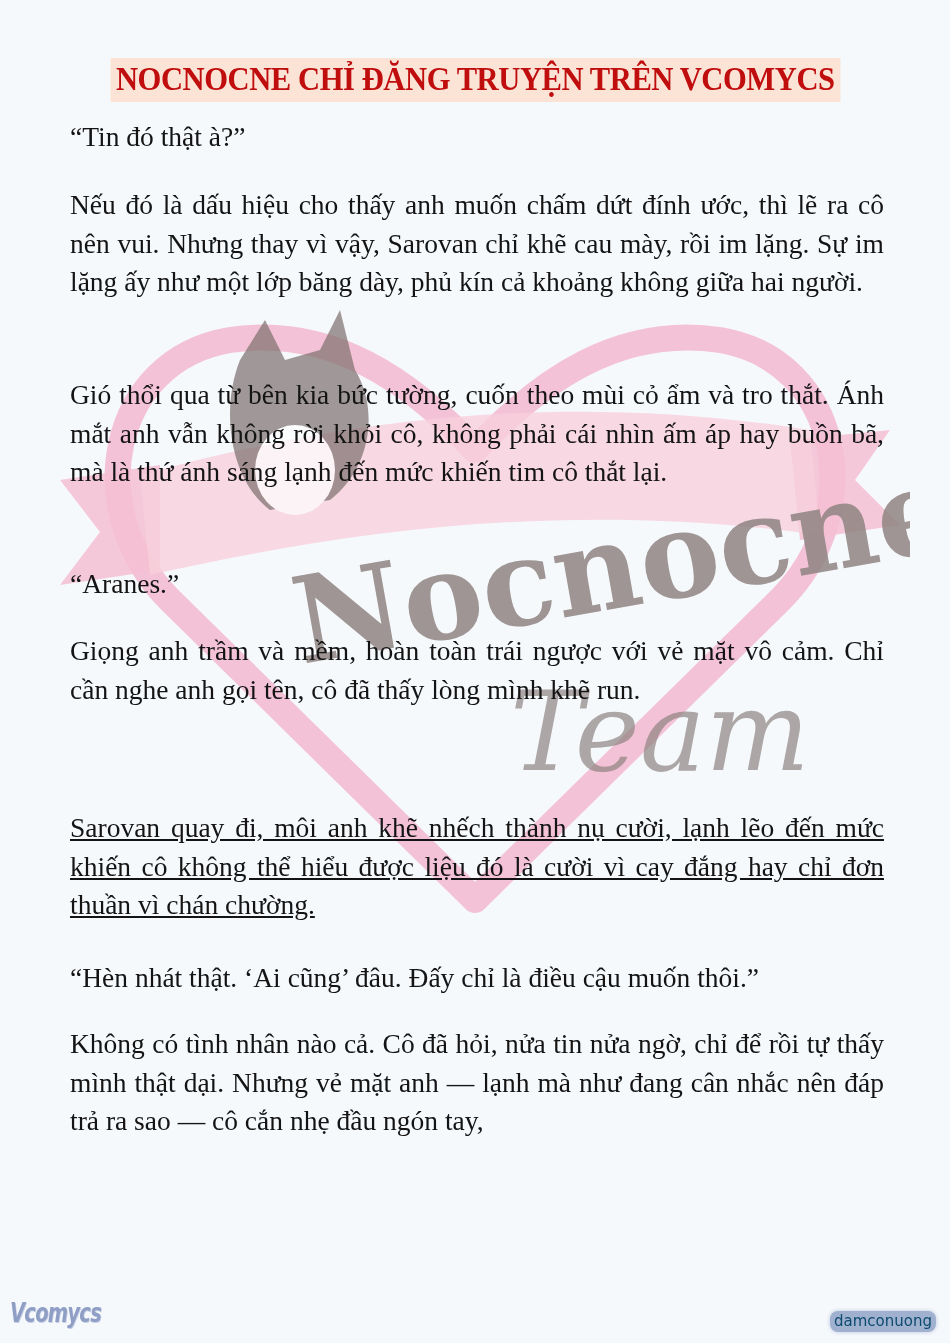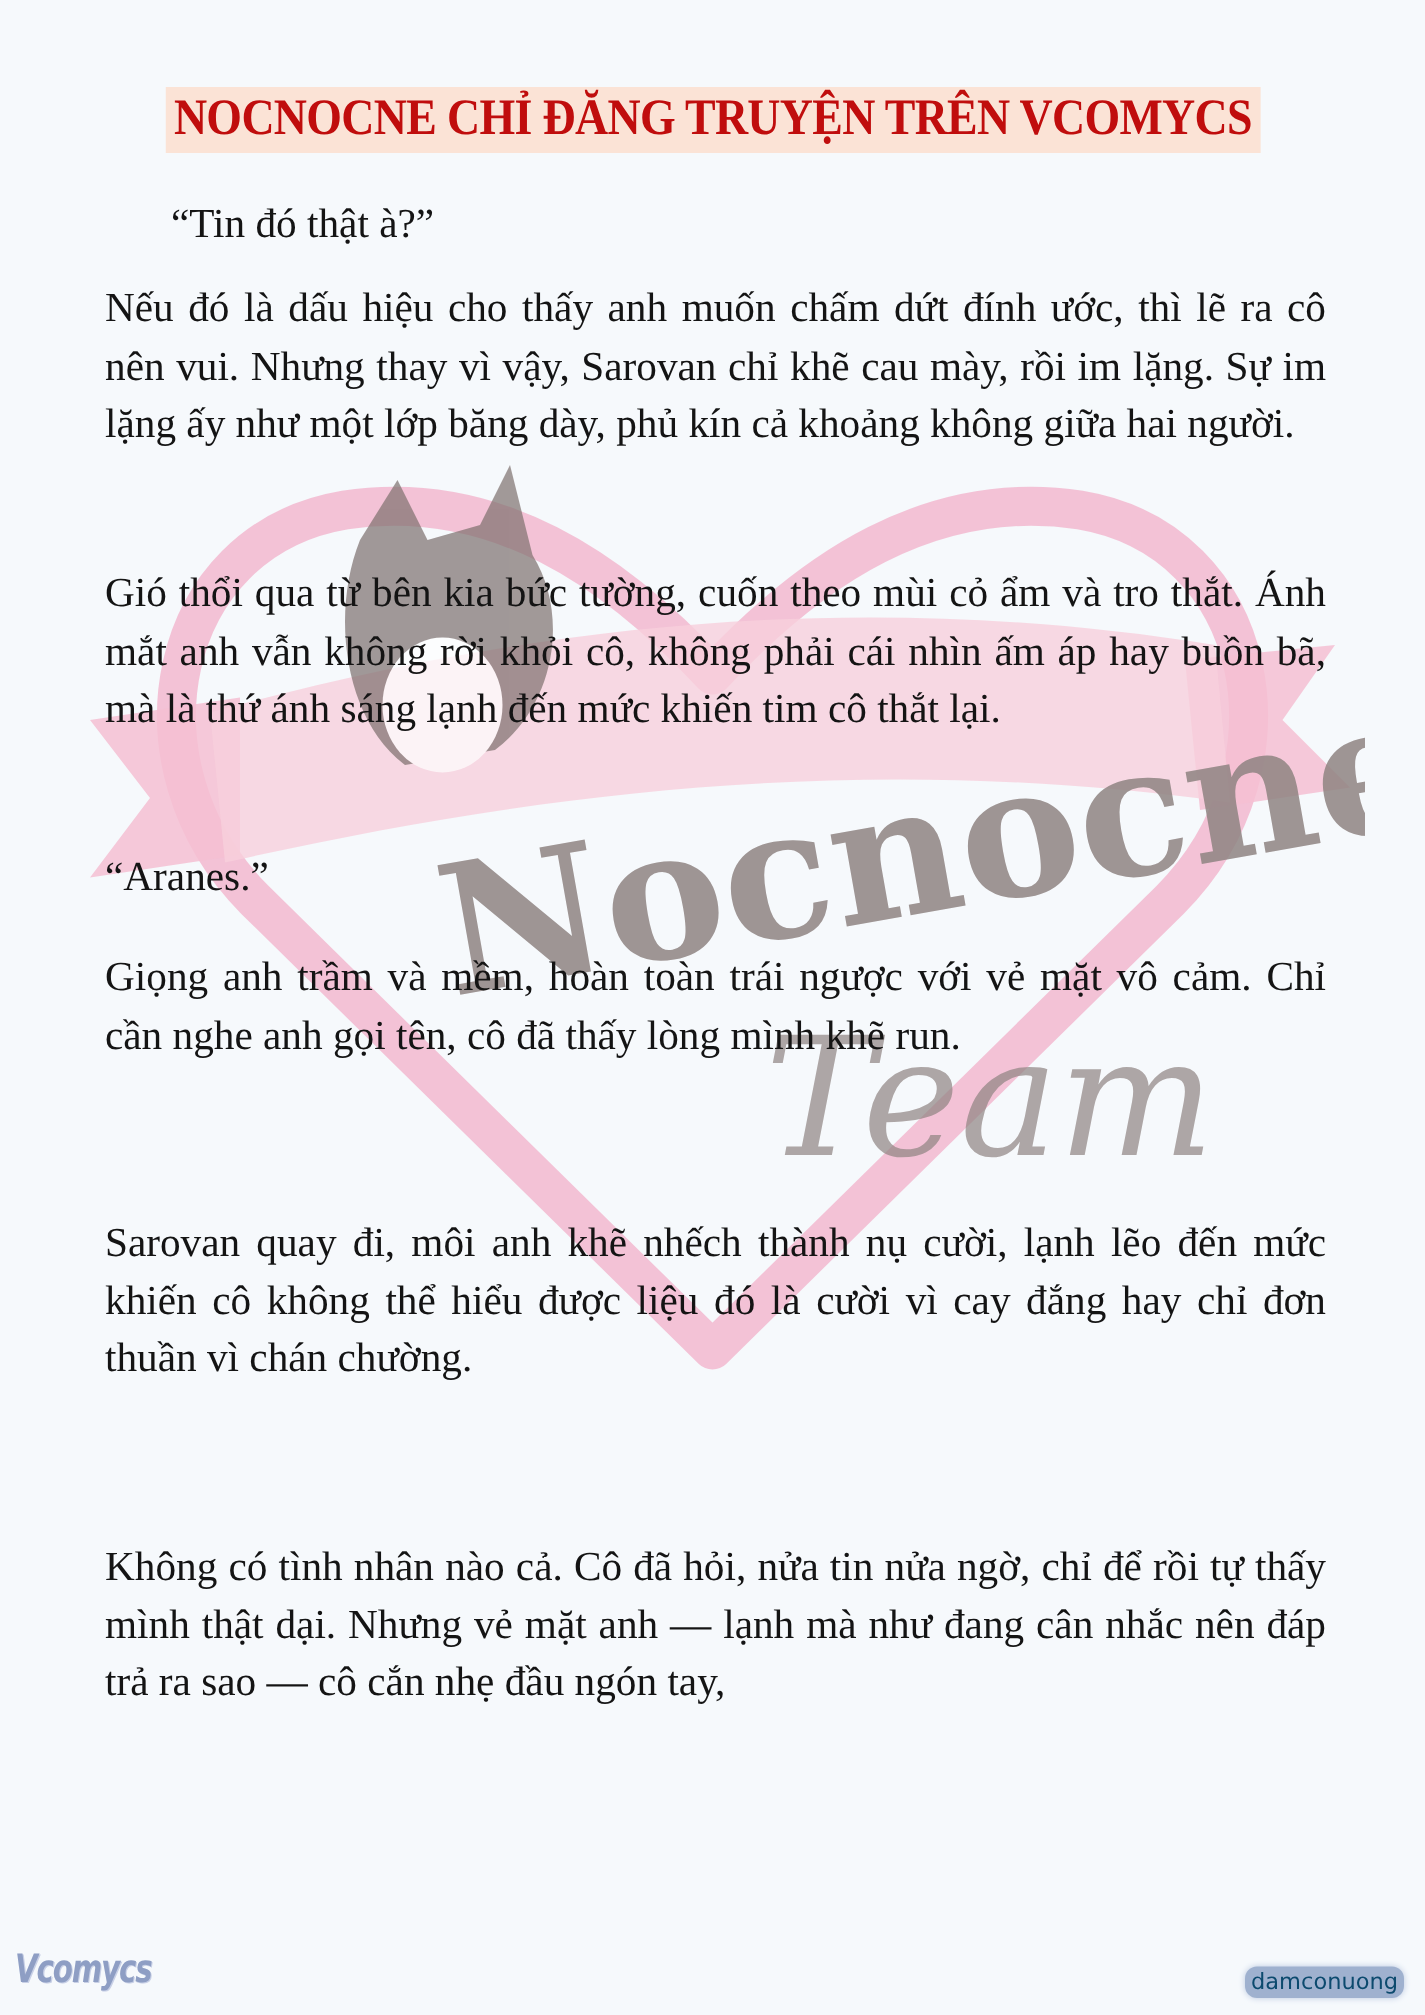--- a/index.html
+++ b/index.html
@@ -31,27 +31,27 @@
       transform: scaleX(0.9);
       transform-origin: center;
       white-space: nowrap;
     }
     .para {
       font-size: 27.5px;
       line-height: 38.5px;
       margin: 0;
       text-align: justify;
     }
-    .p0 { position: absolute; top: 130px; left: 70px; right: 66px; margin-left: 44px; }
+    .p0 { position: absolute; top: 118px; left: 70px; right: 66px; }
     .p1 { position: absolute; top: 186px; left: 70px; right: 66px; }
     .p2 { position: absolute; top: 376px; left: 70px; right: 66px; }
     .p3 { position: absolute; top: 565px; left: 70px; right: 66px; }
     .p4 { position: absolute; top: 632px; left: 70px; right: 66px; }
     .p5 { position: absolute; top: 744px; left: 70px; right: 66px; }
-    .p6 { position: absolute; top: 809px; left: 70px; right: 66px; }
+    .p6 { position: absolute; top: 809px; left: 70px; right: 66px; text-decoration: underline; }
     .p7 { position: absolute; top: 959px; left: 70px; right: 66px; }
     .p8 { position: absolute; top: 1025px; left: 70px; right: 66px; }
     .footer-logo {
       position: absolute; left: 10px; top: 1298px;
       font-family: "DejaVu Sans", sans-serif; font-style: italic; font-weight: bold;
       font-size: 26px; letter-spacing: -1px;
       color: #8e9ec4;
       transform: scaleX(0.75); transform-origin: left;
       text-shadow: 1px 1px 0 #c8d0e6;
     }
@@ -90,17 +90,18 @@
   <div class="banner-wrap">
     <div class="banner">NOCNOCNE CHỈ ĐĂNG TRUYỆN TRÊN VCOMYCS</div>
   </div>
 
   <p class="para p0">“Tin đó thật à?”</p>
   <p class="para p1">Nếu đó là dấu hiệu cho thấy anh muốn chấm dứt đính ước, thì lẽ ra cô nên vui. Nhưng thay vì vậy, Sarovan chỉ khẽ cau mày, rồi im lặng. Sự im lặng ấy như một lớp băng dày, phủ kín cả khoảng không giữa hai người.</p>
   <p class="para p2">Gió thổi qua từ bên kia bức tường, cuốn theo mùi cỏ ẩm và tro thắt. Ánh mắt anh vẫn không rời khỏi cô, không phải cái nhìn ấm áp hay buồn bã, mà là thứ ánh sáng lạnh đến mức khiến tim cô thắt lại.</p>
   <p class="para p4">Giọng anh trầm và mềm, hoàn toàn trái ngược với vẻ mặt vô cảm. Chỉ cần nghe anh gọi tên, cô đã thấy lòng mình khẽ run.</p>
   <p class="para p3">“Aranes.”</p>
   <p class="para p6">Sarovan quay đi, môi anh khẽ nhếch thành nụ cười, lạnh lẽo đến mức khiến cô không thể hiểu được liệu đó là cười vì cay đắng hay chỉ đơn thuần vì chán chường.</p>
+  <p class="para p7">“Hèn nhát thật. ‘Ai cũng’ đâu. Đấy chỉ là điều cậu muốn thôi.”</p>
   <p class="para p8">Không có tình nhân nào cả. Cô đã hỏi, nửa tin nửa ngờ, chỉ để rồi tự thấy mình thật dại. Nhưng vẻ mặt anh — lạnh mà như đang cân nhắc nên đáp trả ra sao — cô cắn nhẹ đầu ngón tay,</p>
 </main>
 
 <div class="footer-logo">Vcomycs</div>
 <div class="footer-credit">damconuong</div>
 
 </body></html>

